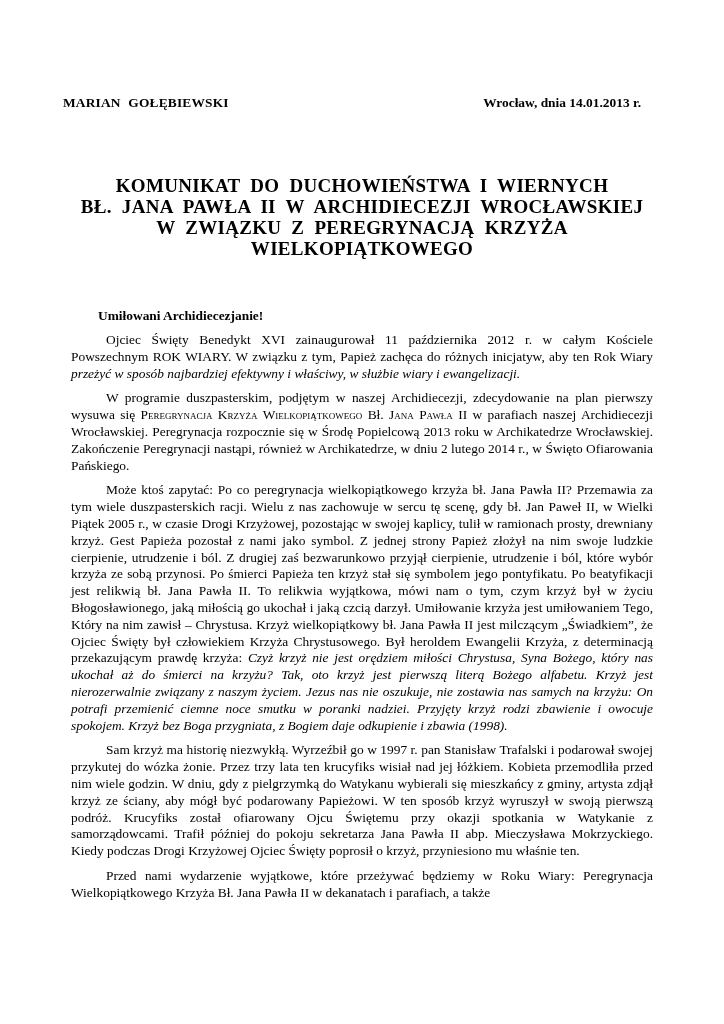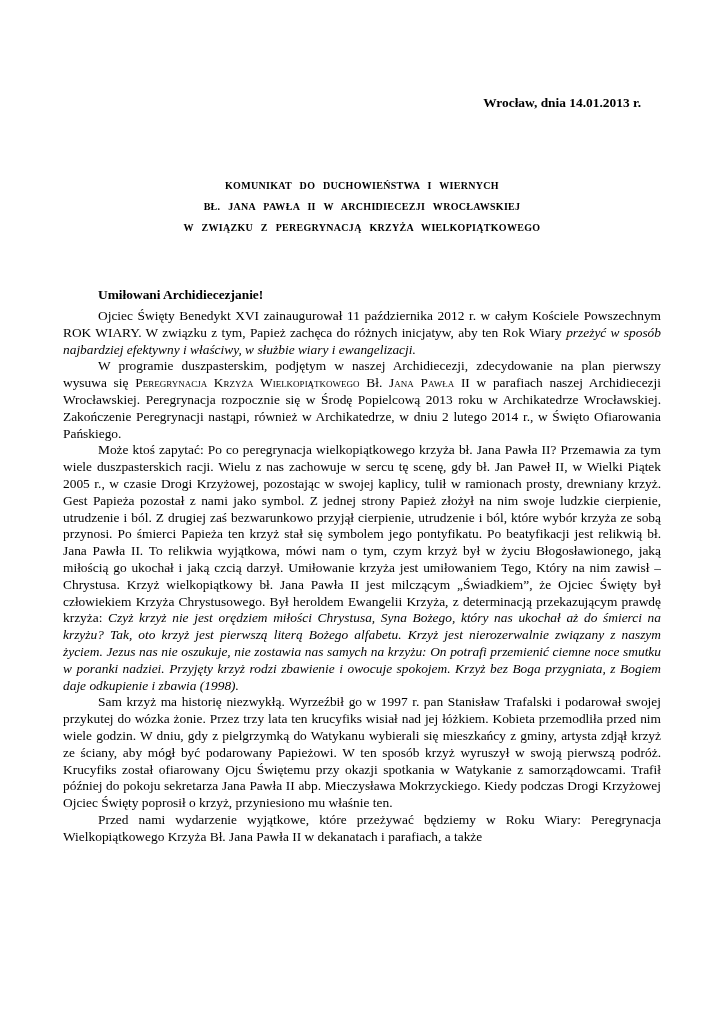--- a/index.html
+++ b/index.html
@@ -30,50 +30,51 @@
   }
   .place-date{
     font-weight:700;
     margin-right:20px;
     white-space:nowrap;
   }
   .title-block{
     margin-top:64px;
     text-align:center;
     font-weight:700;
-    font-size:10px;
+    font-size:19px;
     line-height:21px;
     word-spacing:5px;
     letter-spacing:0.3px;
   }
   .salutation{
     margin:48px 0 5px 0;
     font-weight:700;
     text-indent:35px;
     line-height:17px;
   }
   .doc-body .para{
-    margin:0;
+    margin:8px;
     text-indent:35px;
     text-align:justify;
     line-height:16.8px;
     hyphens:auto;
     -webkit-hyphens:auto;
   }
   .b{font-weight:400;}
   .i{font-style:italic;}
   .sc{font-variant:small-caps;}
 </style>
 </head>
 <body>
 
 <div class="page">
 
   <div class="letterhead">
     <div class="author-block">
+      <div class="author-name">MARIAN GOŁĘBIEWSKI</div>
     </div>
     <div class="place-date">Wrocław, dnia 14.01.2013 r.</div>
   </div>
 
   <div class="title-block" id="title-block">
       <div class="title-line">KOMUNIKAT DO DUCHOWIEŃSTWA I WIERNYCH</div>
       <div class="title-line">BŁ. JANA PAWŁA II W ARCHIDIECEZJI WROCŁAWSKIEJ</div>
       <div class="title-line">W ZWIĄZKU Z PEREGRYNACJĄ KRZYŻA WIELKOPIĄTKOWEGO</div>
     </div>
 

